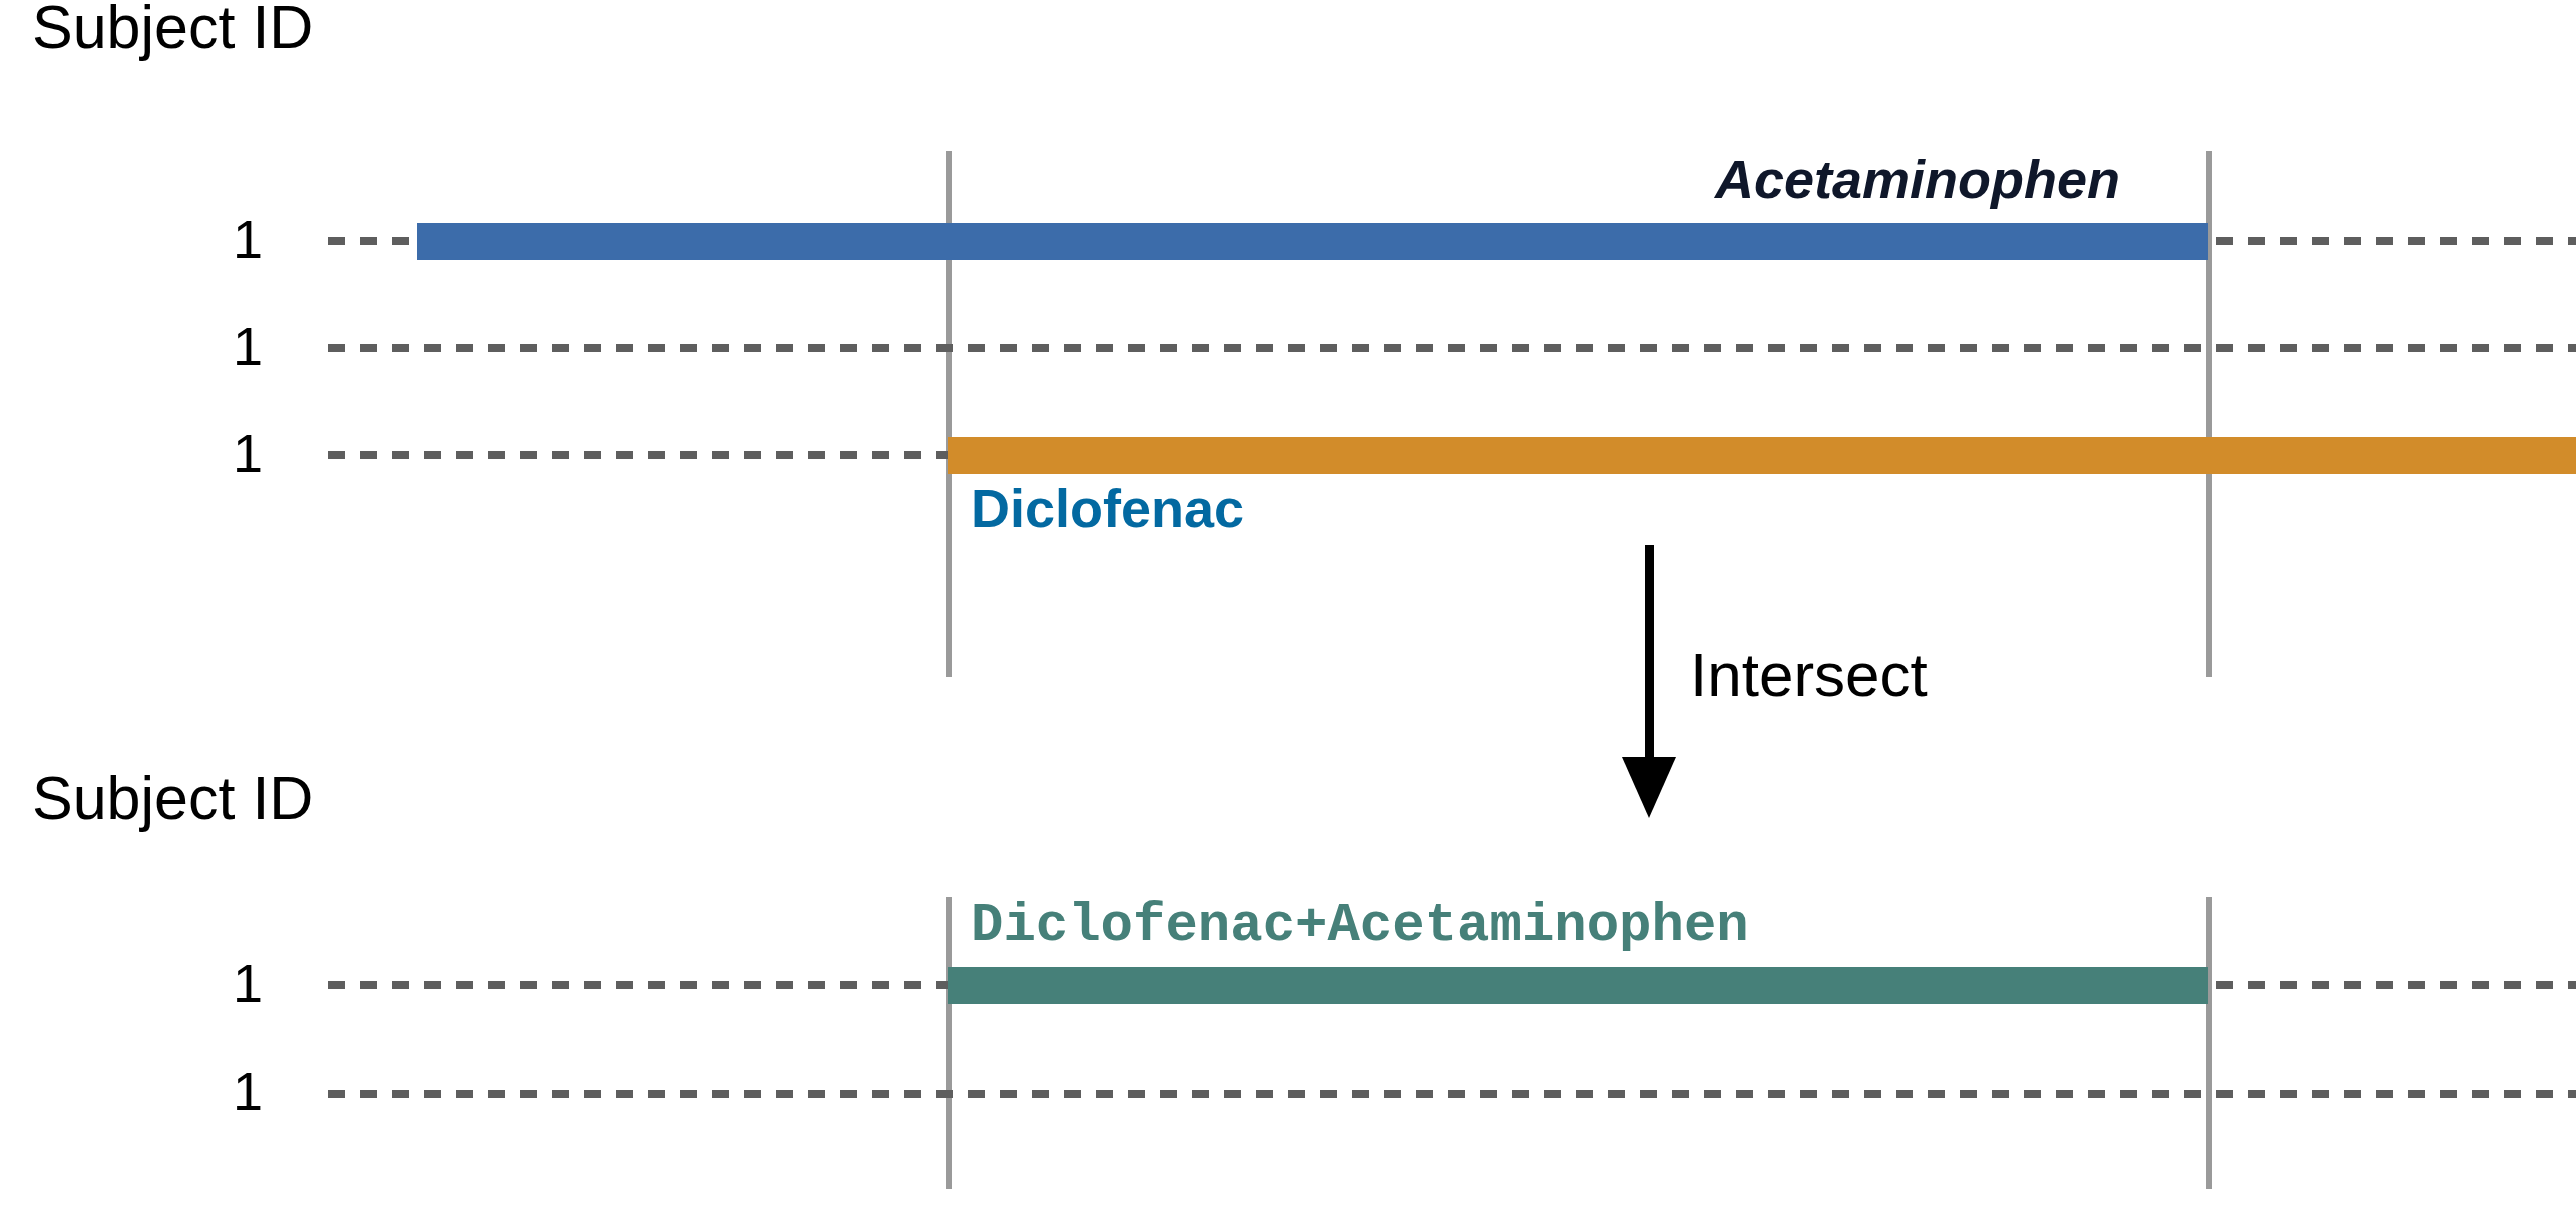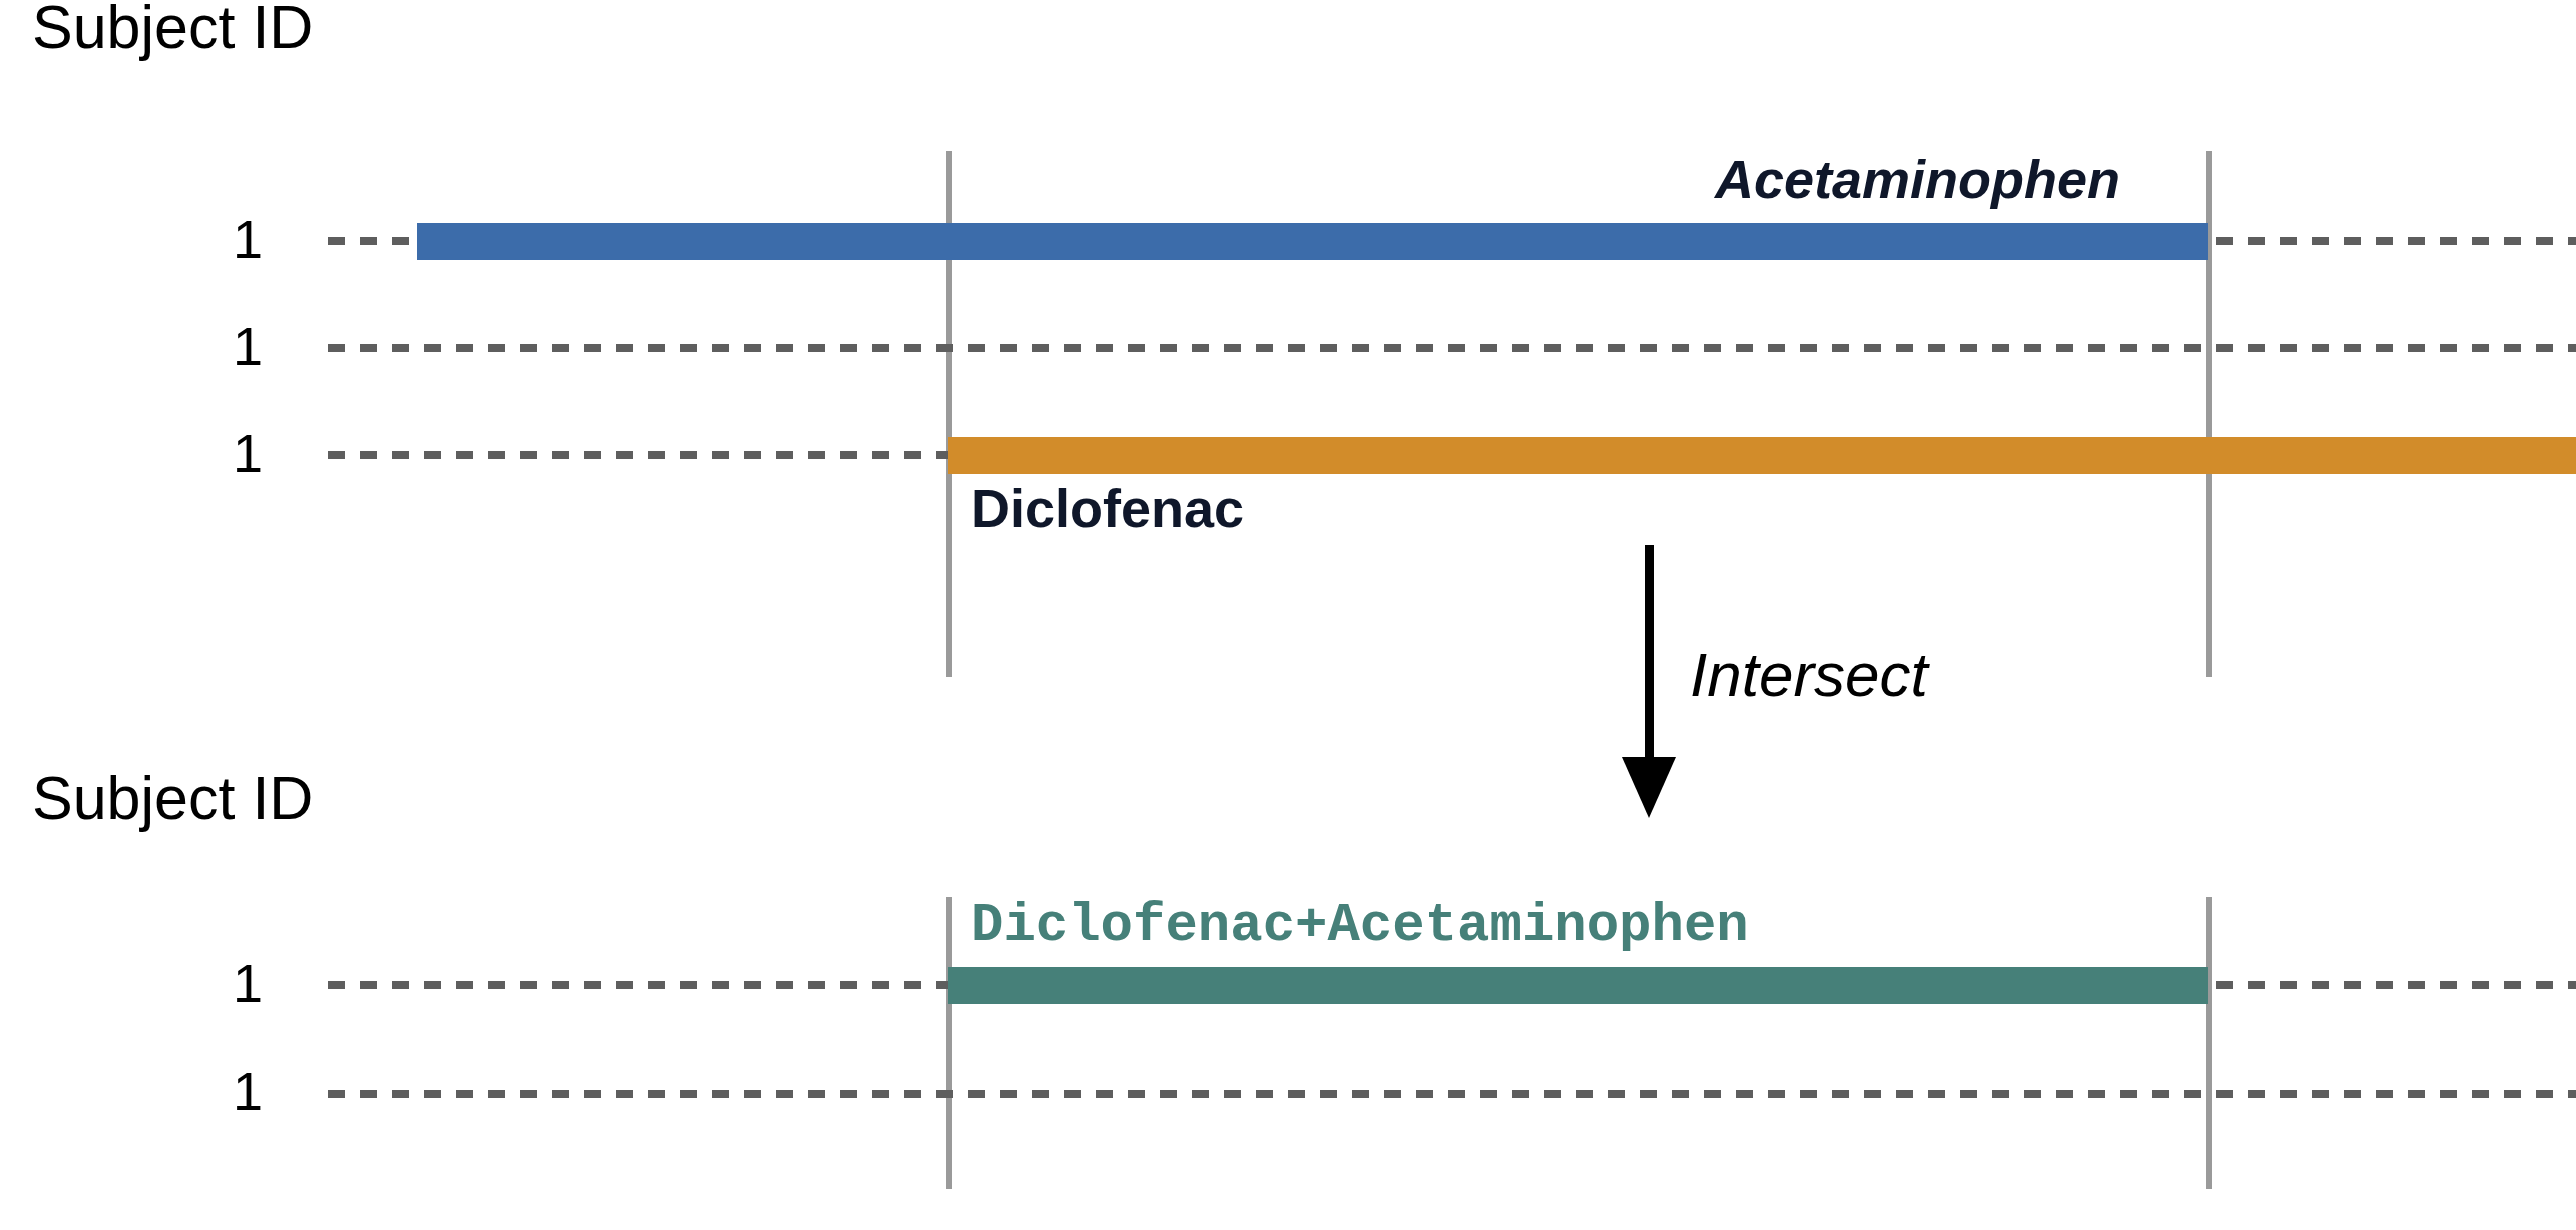--- a/index.html
+++ b/index.html
@@ -57,21 +57,20 @@
   .arrow-head{
     position:absolute;
     width:0;height:0;
     border-left:27px solid transparent;
     border-right:27px solid transparent;
     border-top:61px solid #000000;
   }
   .arrow-label{
     position:absolute;
     font-size:62px;
-    font-style:italic;
     color:#000000;
     white-space:nowrap;
     line-height:1;
   }
 </style>
 </head>
 <body>
 
 <div id="stage">
 
@@ -86,21 +85,21 @@
 
   <div class="tick-label" style="left:196px;top:212px;width:67px;">1</div>
   <div class="tick-label" style="left:196px;top:319px;width:67px;">1</div>
   <div class="tick-label" style="left:196px;top:426px;width:67px;">1</div>
 
   <div class="bar" style="left:417px;top:223px;width:1791px;height:37px;background:#3C6CAA;"></div>
 
   <div class="bar" style="left:948px;top:437px;width:1750px;height:37px;background:#D28C2A;"></div>
 
   <div class="bar-label" style="left:1715px;top:152px;color:#0f172a;font-style:italic;">Acetaminophen</div>
-  <div class="bar-label" style="left:971px;top:481px;color:#0f172a;">Diclofenac</div>
+  <div class="bar-label" style="left:971px;top:481px;color:#0369a1;">Diclofenac</div>
 
   <div class="arrow-shaft" style="left:1645px;top:545px;height:242px;"></div>
   <div class="arrow-head" style="left:1622px;top:757px;"></div>
   <div class="arrow-label" style="left:1690px;top:644px;">Intersect</div>
 
   <div class="axis-title" style="left:32px;top:768px;">Subject ID</div>
 
   <div class="gridline" style="left:946px;top:897px;height:292px;"></div>
   <div class="gridline" style="left:2206px;top:897px;height:292px;"></div>
 

